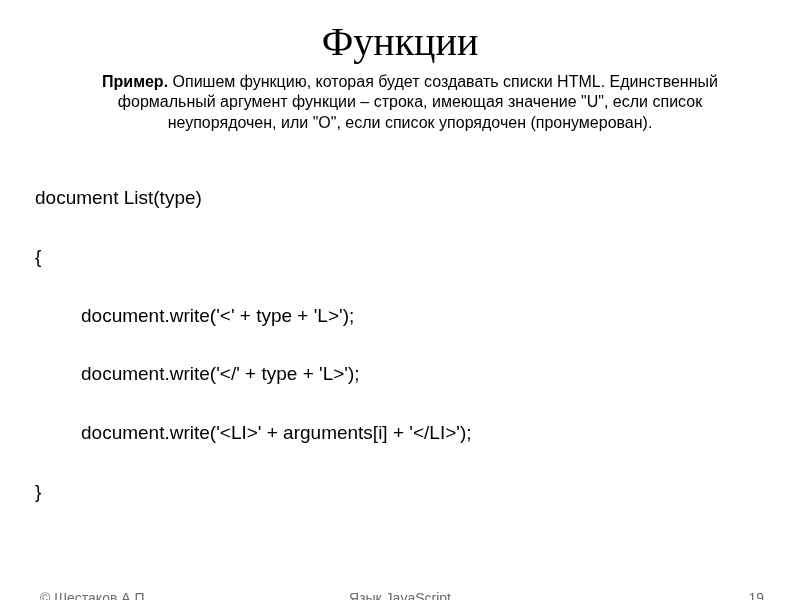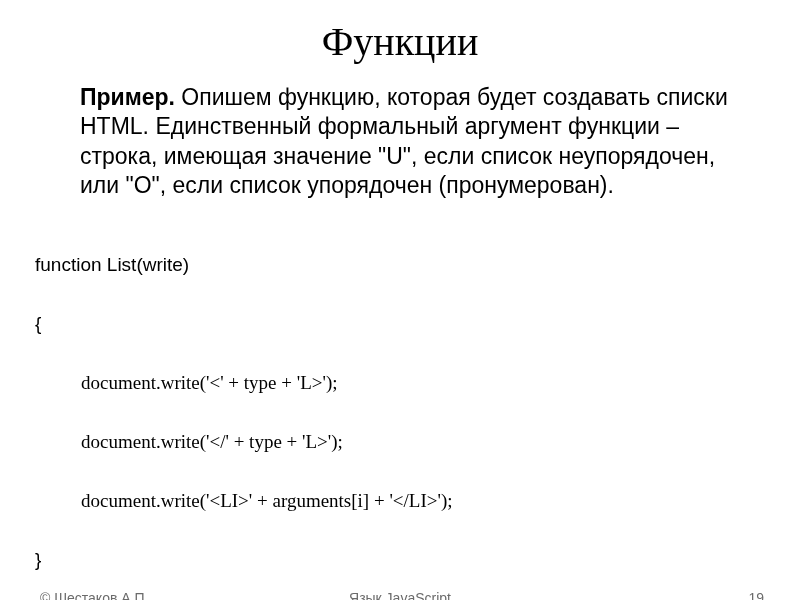--- a/index.html
+++ b/index.html
@@ -15,41 +15,41 @@
   .slide {
     position: relative;
     width: 800px;
     height: 600px;
     box-sizing: border-box;
   }
   .title {
     text-align: center;
     font-size: 40px;
     font-weight: 400;
-    margin: 18px 0 18px 0;
+    margin: 18px 0 7px 0;
     font-family: "Times New Roman", Times, serif;
   }
   .intro {
     margin: 0 60px 20px 80px;
-    font-size: 23px;
+    font-size: 16px;
     line-height: 1.28;
+    text-align: center;
   }
   .intro .bold {
     font-weight: 700;
   }
   .code-block {
     margin: 0 0 0 35px;
     font-size: 19px;
     line-height: 1.55;
     white-space: pre;
     font-family: Arial, Helvetica, sans-serif;
   }
   .code-indent {
     padding-left: 46px;
-    font-family: Liberation Serif, serif;
   }
   .footer {
     position: absolute;
     bottom: 12px;
     left: 0;
     width: 100%;
     font-size: 14px;
     color: #6b6b6b;
     box-sizing: border-box;
     padding: 0 30px 0 40px;
@@ -78,21 +78,21 @@
 
 <div class="slide">
 
   <div class="title">Функции</div>
 
   <div class="intro">
     <span class="bold">Пример.</span><span> Опишем функцию, которая будет создавать списки HTML. Единственный формальный аргумент функции – строка, имеющая значение "U", если список неупорядочен, или "O", если список упорядочен (пронумерован).</span>
   </div>
 
   <div class="code-block">
-<div>function List(write)</div>
+<div>document List(type)</div>
 <div>{</div>
 <div class="code-indent">document.write('&lt;' + type + 'L&gt;');</div>
 <div class="code-indent">document.write('&lt;/' + type + 'L&gt;');</div>
 <div class="code-indent">document.write('&lt;LI&gt;' + arguments[i] + '&lt;/LI&gt;');</div>
 <div>}</div>
 
 
 
 
   </div>

